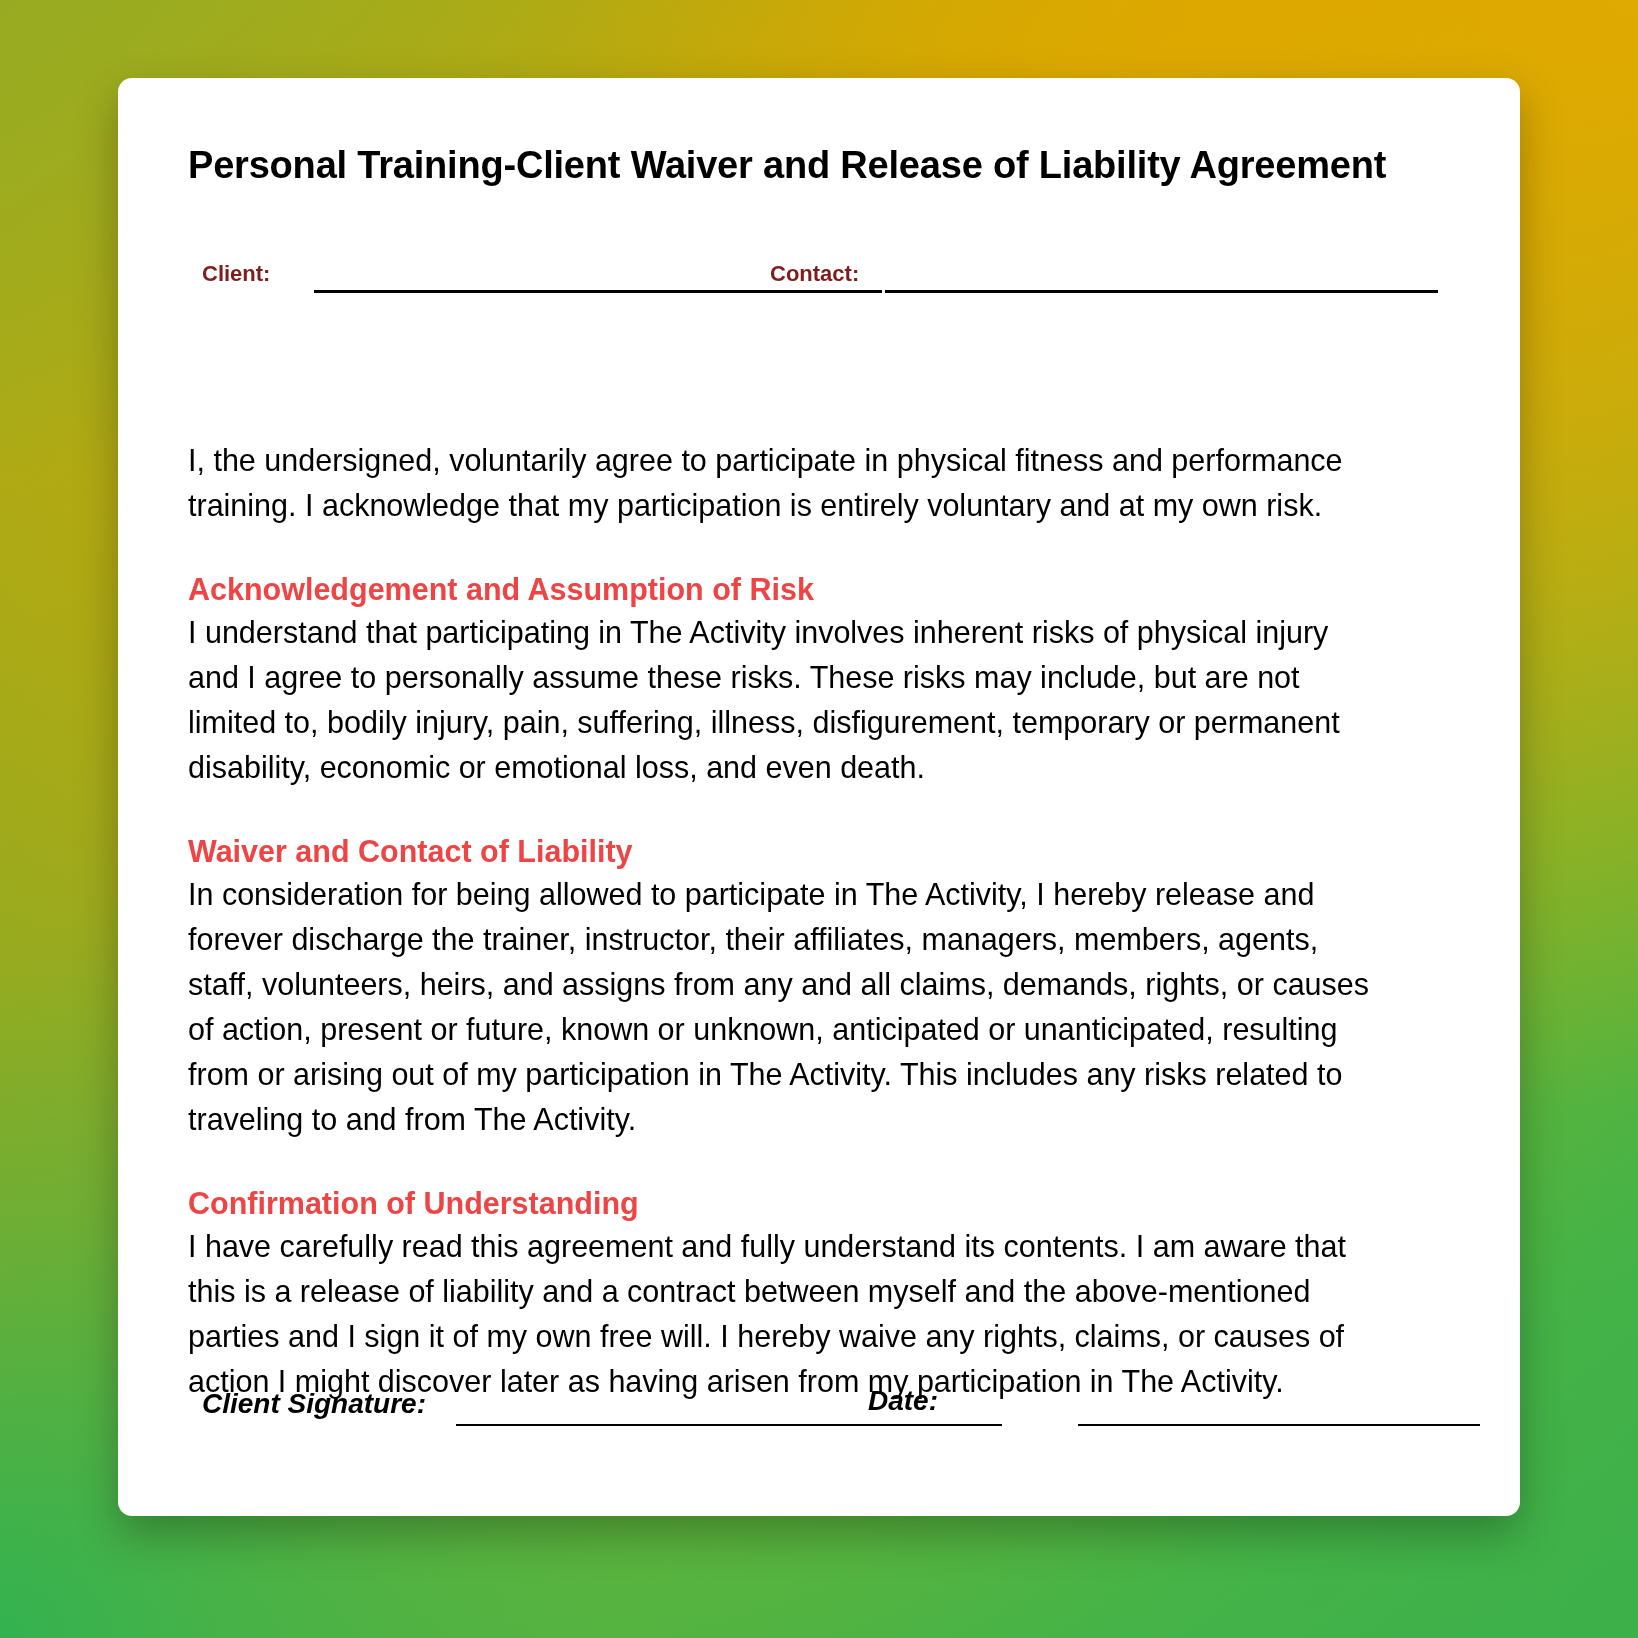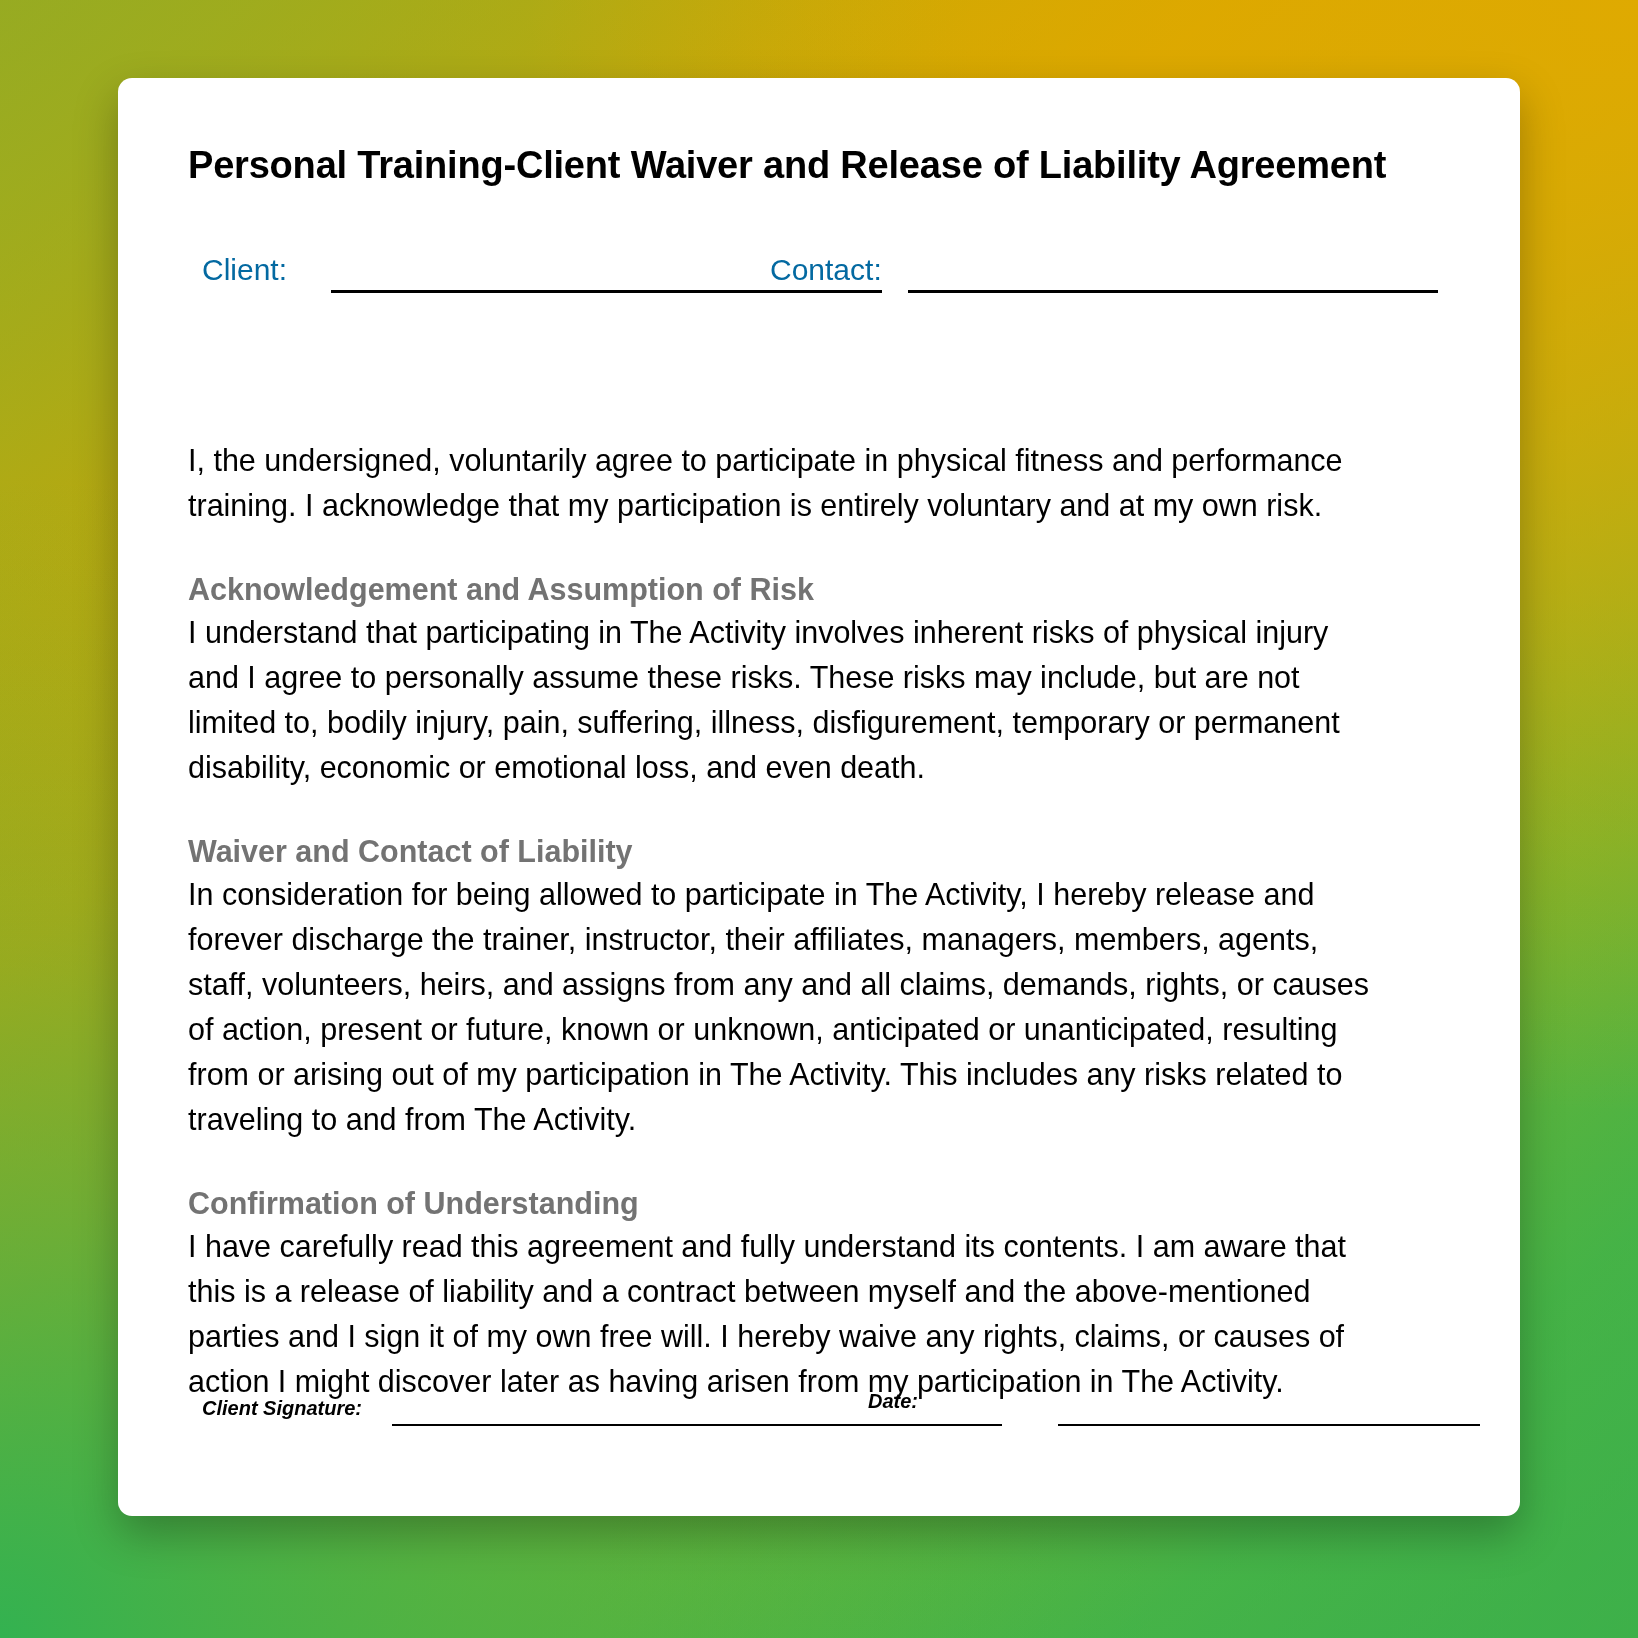--- a/index.html
+++ b/index.html
@@ -85,24 +85,25 @@
   }
   .field {
     position: absolute;
     display: flex;
     align-items: flex-end;
   }
   .field-client { left: 14px; width: 680px; }
   .field-contact { left: 582px; width: 668px; }
 
   .field-label {
-    font-size: 30px;
-    color: #0369a1;
+    font-size: 22px;
+    color: #7f1d1d;
     white-space: nowrap;
     padding-bottom: 6px;
+    font-weight: bold;
   }
   .field-line {
     flex: 1 1 auto;
     border-bottom: 3px solid #000;
     height: 44px;
     margin-left: 44px;
   }
   .field-client .field-line { margin-left: 44px; }
   .field-contact .field-line { margin-left: 26px; }
 
@@ -120,42 +121,42 @@
     color: #000;
     margin: 0;
   }
   .section { margin-top: 41px; }
   .section-first { margin-top: 0; }
 
   .heading {
     font-size: 30.5px;
     line-height: 41px;
     font-weight: bold;
-    color: #737373;
+    color: #ef4444;
     margin: 0;
   }
 
   
   .sig-row {
     position: absolute;
     left: 0;
     bottom: 72px;
     width: 1292px;
     height: 62px;
   }
   .sig {
     position: absolute;
     display: flex;
     align-items: flex-end;
   }
   .sig-client { left: 14px; width: 800px; }
   .sig-date   { left: 680px; width: 612px; align-items: center; }
 
   .sig-label {
-    font-size: 20px;
+    font-size: 28px;
     font-style: italic;
     font-weight: bold;
     color: #000;
     white-space: nowrap;
     padding-bottom: 6px;
   }
   .sig-line {
     flex: 1 1 auto;
     border-bottom: 2.5px solid #000;
     height: 42px;

